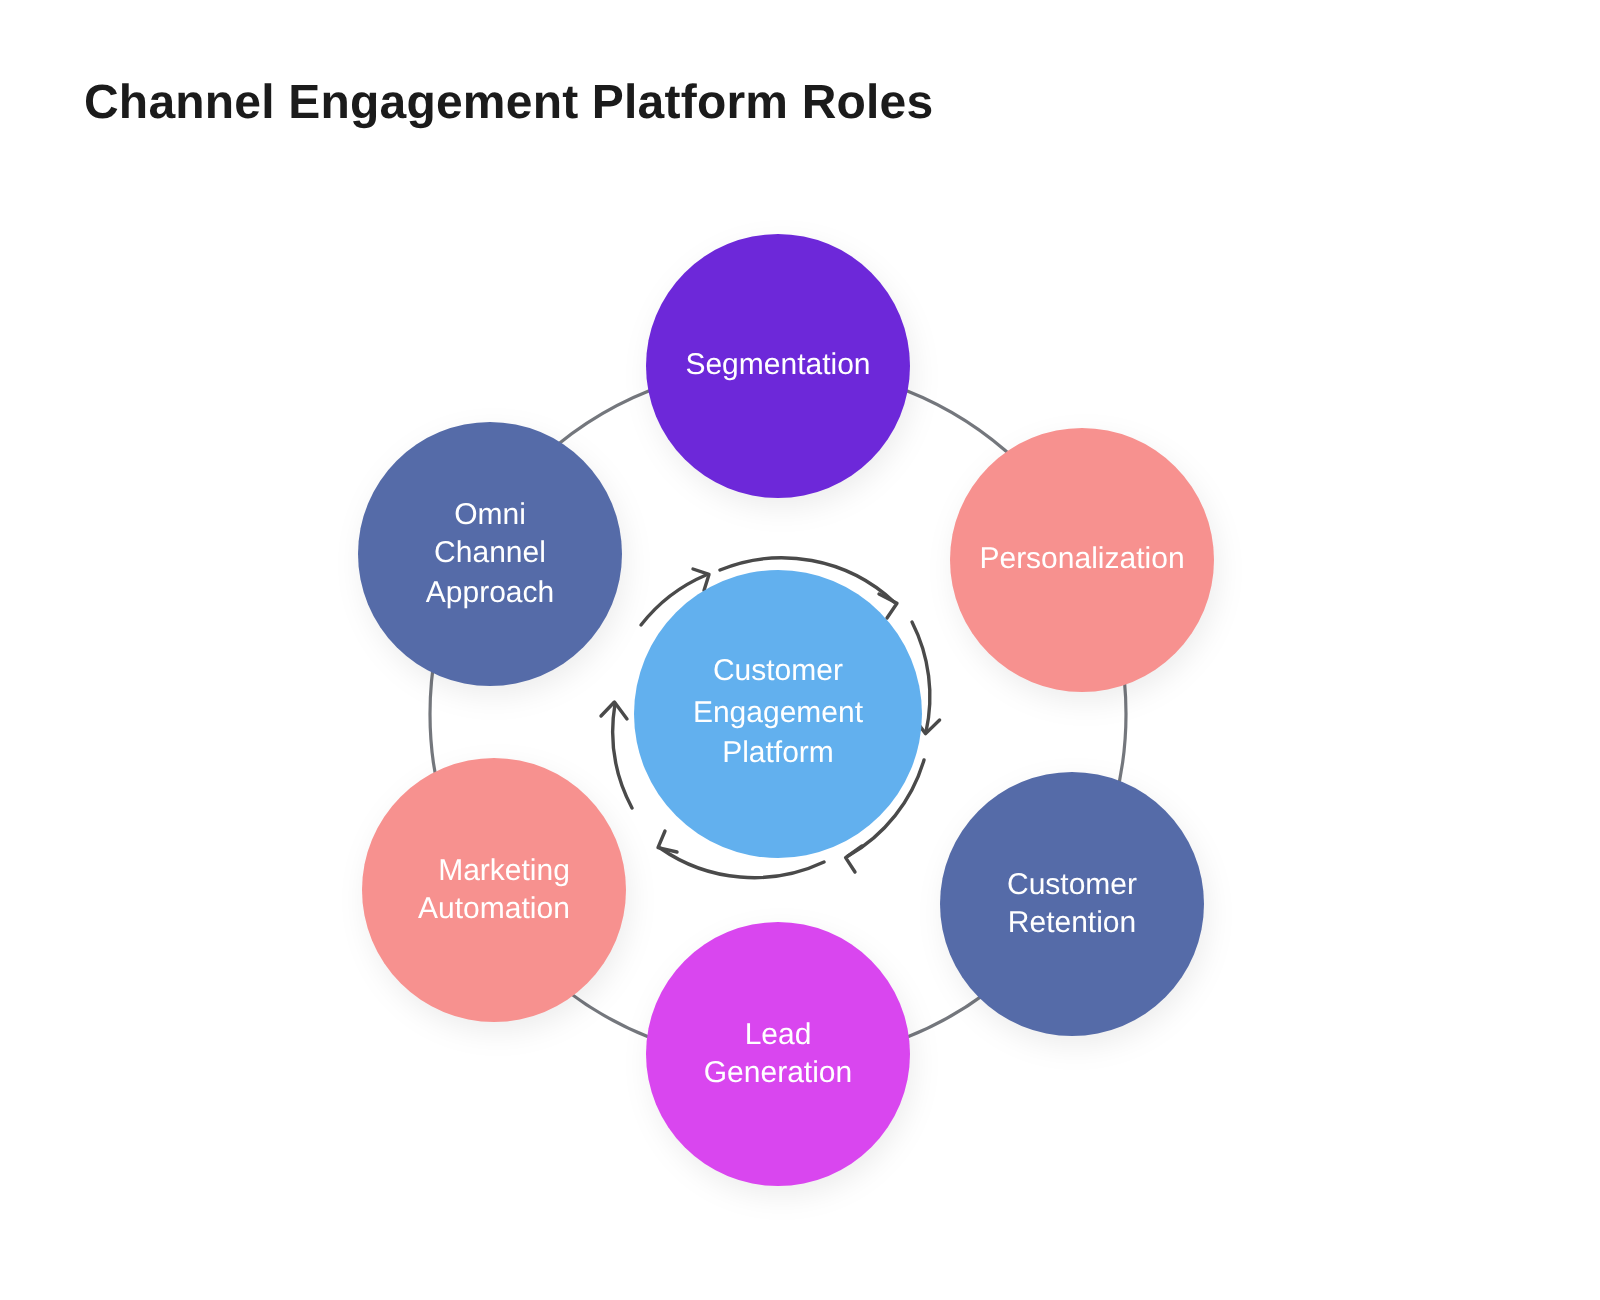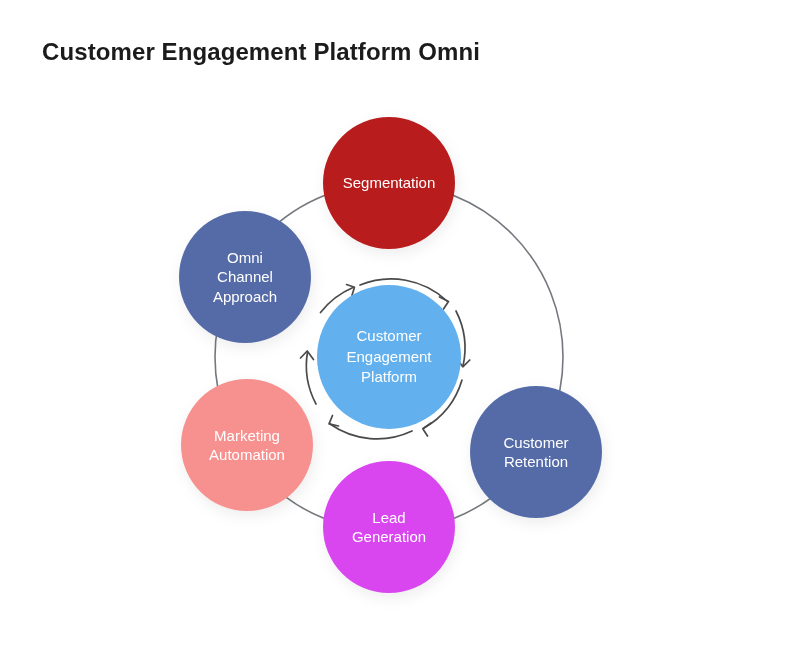--- a/index.html
+++ b/index.html
@@ -73,21 +73,21 @@
   }
   .center-node .node-label {
     line-height: 1.38;
   }
 </style>
 </head>
 <body>
 
 <div id="slide">
 
-  <div id="page-title">Customer Engagement Platform Omni</div>
+  <div id="page-title">Channel Engagement Platform Roles</div>
 
   <div id="diagram">
 
     <svg id="diagram-svg" width="800" height="650" viewBox="0 0 800 650">
       <defs>
         <filter id="softshadow" x="-40%" y="-40%" width="180%" height="180%">
           <feDropShadow dx="2" dy="4" stdDeviation="6" flood-color="#000000" flood-opacity="0.07"></feDropShadow>
         </filter>
       </defs>
 
@@ -108,36 +108,39 @@
         <path d="M 431.0 423.0 L 422.8 428.8 L 427.5 436.0" stroke-linejoin="round"></path>
 
         <path d="M 412 431 A 82 82 0 0 1 330 424"></path>
         <path d="M 338.5 426.0 L 329.0 423.8 L 332.5 415.5" stroke-linejoin="round"></path>
 
         <path d="M 316 404 A 82 82 0 0 1 307.5 352"></path>
         <path d="M 313.5 359.5 L 307.2 351.0 L 300.5 358.0" stroke-linejoin="round"></path>
       </g>
     </svg>
 
-    <div class="node outer-node" style="left:323px; top:117px; background:#b91c1c; filter:drop-shadow(2px 5px 7px rgba(0,0,0,0.07));">
+    <div class="node outer-node" style="left:323px; top:117px; background:#6d28d9; filter:drop-shadow(2px 5px 7px rgba(0,0,0,0.07));">
       <span class="node-label">Segmentation</span>
     </div>
 
+    <div class="node outer-node" style="left:475px; top:214px; background:#F7918F; filter:drop-shadow(2px 5px 7px rgba(0,0,0,0.07));">
+      <span class="node-label">Personalization</span>
+    </div>
 
     <div class="node outer-node bold" style="left:470px; top:386px; background:#556BA8; filter:drop-shadow(2px 5px 7px rgba(0,0,0,0.07));">
       <span class="node-label">Customer
 Retention</span>
     </div>
 
     <div class="node outer-node" style="left:323px; top:461px; background:#d946ef; filter:drop-shadow(2px 5px 7px rgba(0,0,0,0.07));">
       <span class="node-label">Lead
 Generation</span>
     </div>
 
-    <div class="node outer-node" style="left:181px; top:379px; background:#F7918F; filter:drop-shadow(2px 5px 7px rgba(0,0,0,0.07));">
+    <div class="node outer-node" style="left:181px; top:379px; background:#F7918F; filter:drop-shadow(2px 5px 7px rgba(0,0,0,0.07));text-align:right;">
       <span class="node-label">Marketing
 Automation</span>
     </div>
 
     <div class="node outer-node bold" style="left:179px; top:211px; background:#556BA8; filter:drop-shadow(2px 5px 7px rgba(0,0,0,0.07));">
       <span class="node-label">Omni
 Channel
 Approach</span>
     </div>
 

